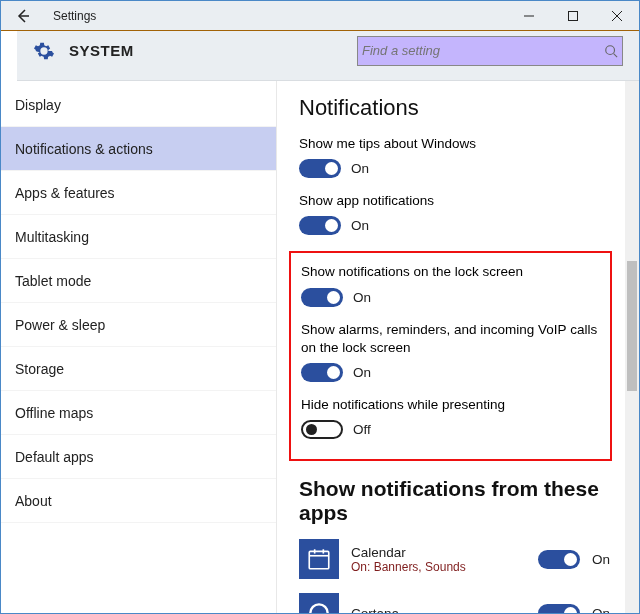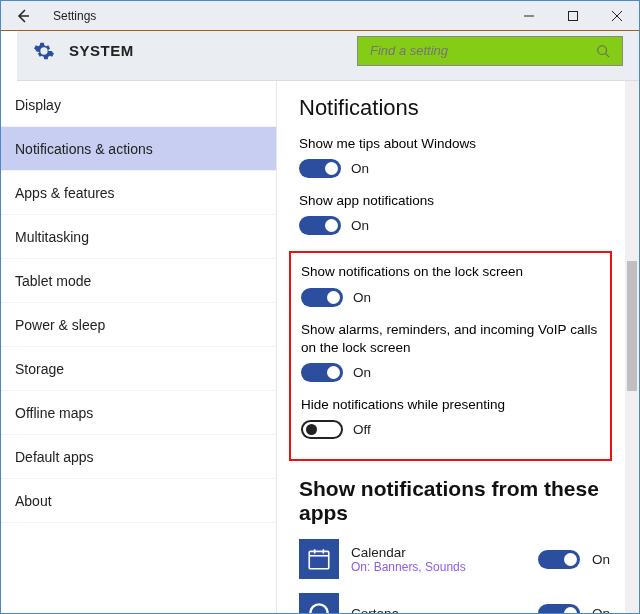--- a/index.html
+++ b/index.html
@@ -9,21 +9,21 @@
   .titlebar { height: 30px; background: #eaeef2; display: flex; align-items: center; padding-left: 8px; border-bottom: 1px solid #a16207; }
   .titlebar .back { width: 28px; height: 28px; display: flex; align-items: center; justify-content: center; color: #222; }
   .titlebar .title { margin-left: 16px; font-size: 12px; color: #222; }
   .titlebar .spacer { flex: 1; }
   .win-ctrl { width: 44px; height: 30px; display: flex; align-items: center; justify-content: center; color: #222; }
   
   .header { height: 50px; background: #eaeef2; display: flex; align-items: center; padding: 0 16px 10px 16px; border-bottom: 1px solid #d9dde1; margin-left: 16px; }
   .gear { width: 22px; height: 22px; color: #2b4f9e; }
   .system-label { margin-left: 14px; font-size: 15px; font-weight: 600; color: #222; letter-spacing: 0.5px; }
   .header .spacer { flex: 1; }
-  .search-box { width: 266px; height: 30px; border: 1px solid #888; background: #84cc16; display: flex; align-items: center; padding: 0 12px; }
+  .search-box { width: 266px; height: 30px; border: 1px solid #888; background: #c4b5fd; display: flex; align-items: center; padding: 0 4px; }
   .search-box input { flex: 1; border: none; background: transparent; outline: none; font-size: 13px; color: #555; font-style: italic; }
   .search-box .sicon { color: #666; }
   
   .body { flex: 1; display: flex; min-height: 0; }
   .sidebar { width: 276px; background: #fff; border-right: 1px solid #e8e8e8; padding-top: 2px; }
   .sidebar-item { height: 44px; display: flex; align-items: center; padding-left: 14px; font-size: 14px; color: #222; border-bottom: 1px solid #f3f3f3; cursor: default; }
   .sidebar-item.selected { background: #c7cef1; }
   .content-wrap { flex: 1; position: relative; display: flex; gap: 7px; }
   .content { flex: 1; overflow: hidden; padding: 14px 8px 0 22px; }
   .sect-title { font-size: 22px; font-weight: 400; color: #111; margin-bottom: 14px; }
@@ -34,21 +34,21 @@
   .toggle.on { background: #2b4f9e; }
   .toggle.on::after { content: ""; position: absolute; right: 3px; top: 3px; width: 13px; height: 13px; border-radius: 50%; background: #fff; }
   .toggle.off { background: #fff; border: 2px solid #222; width: 42px; height: 19px; }
   .toggle.off::after { content: ""; position: absolute; left: 3px; top: 2px; width: 11px; height: 11px; border-radius: 50%; background: #222; }
   .state { font-size: 13.5px; color: #222; }
   .red-box { border: 2px solid #e11; padding: 10px 10px 6px 10px; margin: 16px -2px 16px -10px; }
   .sect-title2 { font-size: 21px; font-weight: 700; color: #111; margin: 6px 0 14px 0; }
   .app-row { display: flex; align-items: center; gap: 12px; margin-bottom: 14px; }
   .app-icon { width: 40px; height: 40px; background: #2b4f9e; display: flex; align-items: center; justify-content: center; color: #fff; }
   .app-meta .name { font-size: 13.5px; color: #222; }
-  .app-meta .sub { font-size: 12px; color: #8b5cf6; }
+  .app-meta .sub { font-size: 12px; color: #7f1d1d; }
   .app-row .spacer { flex: 1; }
   .scrollbar { width: 14px; background: #f0f0f0; position: relative; }
   .scrollbar .thumb { position: absolute; left: 2px; right: 2px; top: 180px; height: 130px; background: #bfbfbf; }
 </style>
 </head>
 <body>
 
 <div class="window">
 
   <div class="titlebar">

